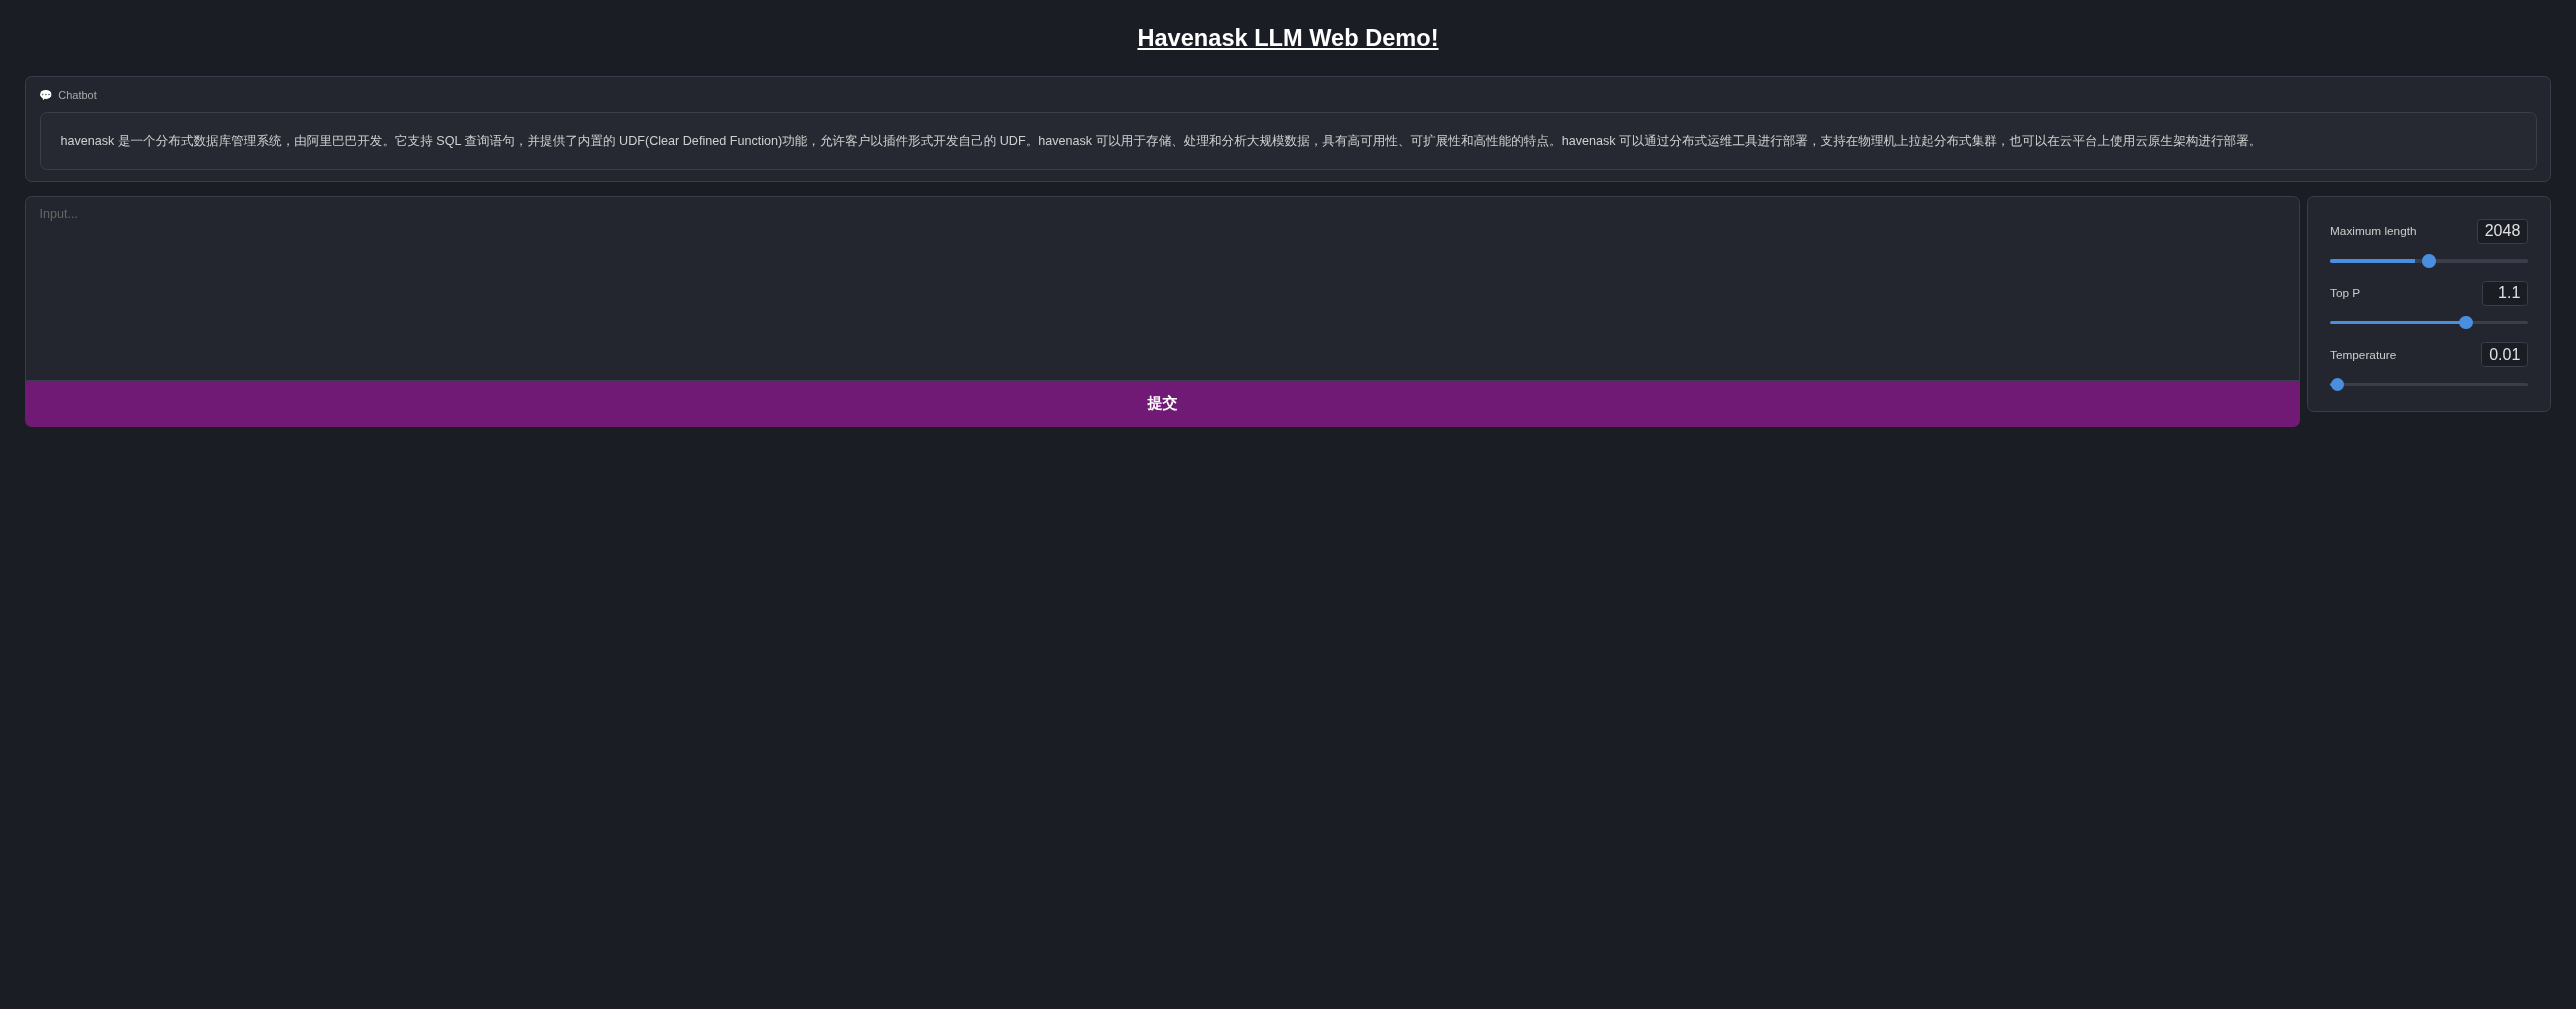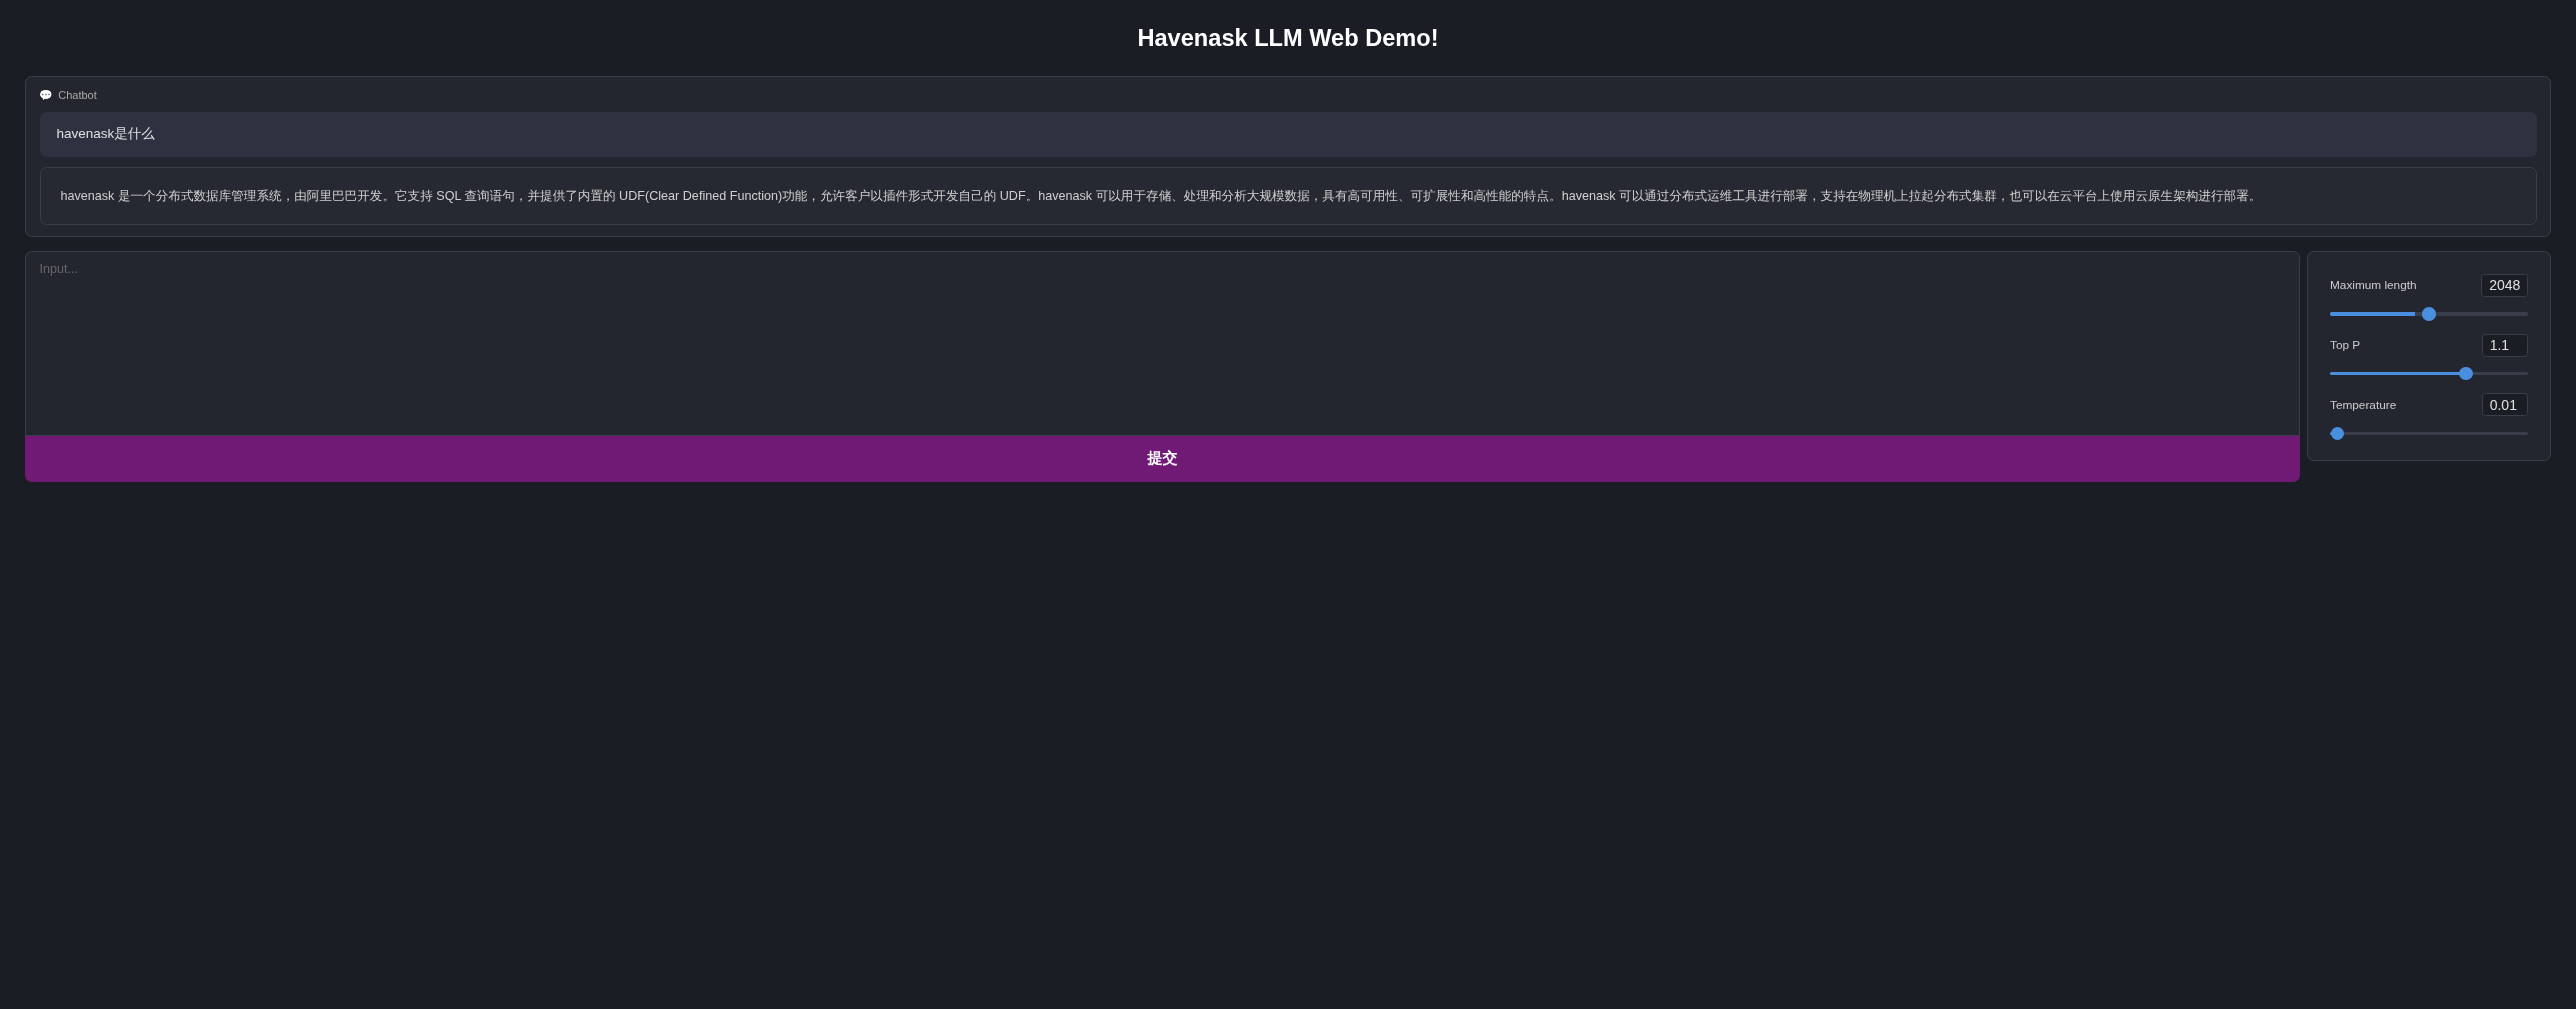--- a/index.html
+++ b/index.html
@@ -16,20 +16,21 @@
       padding: 17px 25px;
     }
 
     .page-title {
       text-align: center;
       font-size: 23.6px;
       font-weight: 700;
       color: #ffffff;
       margin-bottom: 15px;
       padding: 8.4px 0;
+      text-decoration: underline;
     }
 
     .chatbot-panel {
       background-color: #23262f;
       border: 0.8px solid #3a3d4a;
       border-radius: 6.7px;
       padding: 11.8px 13.5px;
       margin-bottom: 13.5px;
     }
 
@@ -154,24 +155,24 @@
     .control-label {
       font-size: 11.8px;
       color: #cccccc;
     }
 
     .control-value {
       background-color: #1a1d24;
       border: 0.8px solid #3a3d4a;
       border-radius: 3.4px;
       padding: 2.5px 6.7px;
-      font-size: 14px;
+      font-size: 16px;
       color: #e0e0e0;
       min-width: 46px;
-      text-align: left;
+      text-align: right;
     }
 
     .slider-container {
       position: relative;
       width: 100%;
     }
 
     input[type="range"] {
       -webkit-appearance: none;
       appearance: none;
@@ -207,21 +208,20 @@
 </head>
 <body>
 
 <h1 class="page-title">Havenask LLM Web Demo!</h1>
 
 <div class="chatbot-panel">
   <div class="chatbot-label">
     <span class="chatbot-label-icon">💬</span>
     <span>Chatbot</span>
   </div>
-  <div class="user-message">havenask是什么</div>
   <div class="assistant-message">havenask 是一个分布式数据库管理系统，由阿里巴巴开发。它支持 SQL 查询语句，并提供了内置的 UDF(Clear Defined Function)功能，允许客户以插件形式开发自己的 UDF。havenask 可以用于存储、处理和分析大规模数据，具有高可用性、可扩展性和高性能的特点。havenask 可以通过分布式运维工具进行部署，支持在物理机上拉起分布式集群，也可以在云平台上使用云原生架构进行部署。</div>
 </div>
 
 <div class="main-area">
   <div class="left-panel">
     <textarea class="input-area" placeholder="Input..." style=""></textarea>
     <button class="submit-button">提交</button>
   </div>
 
   <div class="right-panel">

